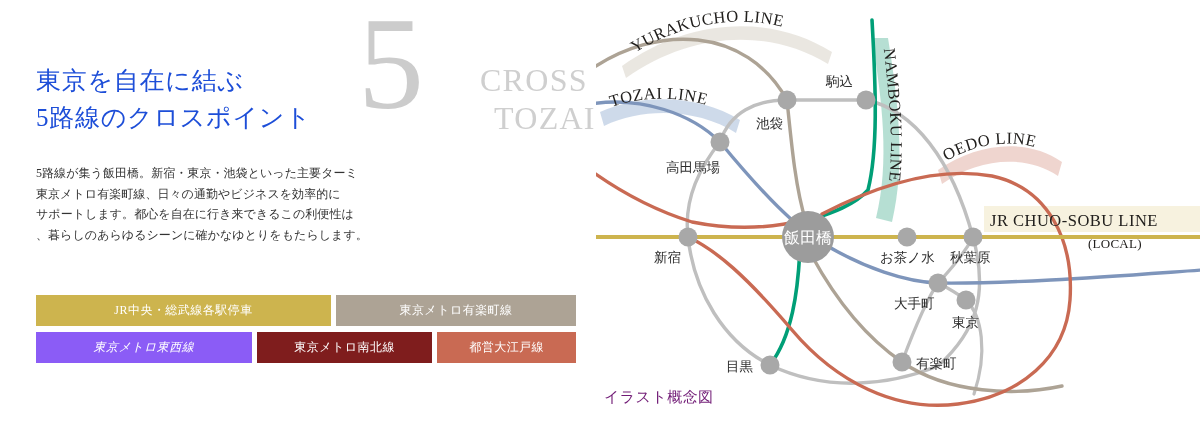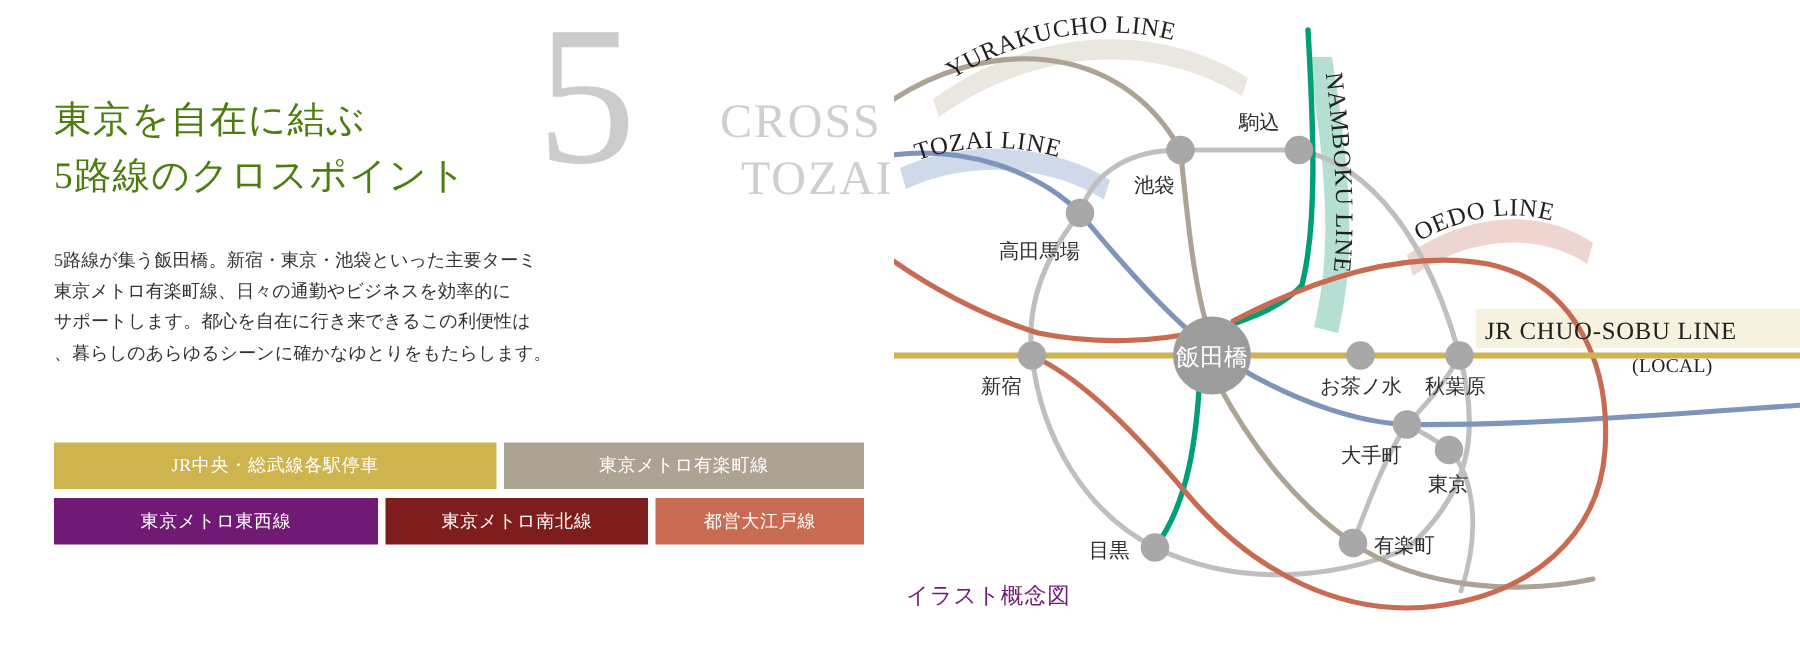--- a/index.html
+++ b/index.html
@@ -34,21 +34,21 @@
     position: absolute;
     left: 36px;
     top: 62px;
     width: 330px;
   }
   .headline-line {
     font-family: "Liberation Serif", "DejaVu Serif", serif;
     font-size: 25px;
     line-height: 1.48;
     letter-spacing: 0.03em;
-    color: #4d7c0f;
+    color: #1d4ed8;
     white-space: nowrap;
   }
 
   #crosspoint-mark {
     position: absolute;
     left: 358px;
     top: 14px;
     width: 220px;
     height: 130px;
     color: #cfcfcf;
@@ -191,21 +191,21 @@
       <div class="body-line">サポートします。都心を自在に行き来できるこの利便性は</div>
       <div class="body-line">、暮らしのあらゆるシーンに確かなゆとりをもたらします。</div>
     </div>
 
     <div id="legend">
       <div class="legend-row">
         <div class="legend-badge" style="background:#cdb44e;width:295px;">JR中央・総武線各駅停車</div>
         <div class="legend-badge" style="background:#ada395;width:240px;">東京メトロ有楽町線</div>
       </div>
       <div class="legend-row">
-        <div class="legend-badge" style="background:#701a75;width:218px;">東京メトロ東西線</div>
+        <div class="legend-badge" style="background:#8b5cf6;width:218px;font-style:italic;">東京メトロ東西線</div>
         <div class="legend-badge" style="background:#7f1d1d;width:177px;">東京メトロ南北線</div>
         <div class="legend-badge" style="background:#c96a53;width:140px;">都営大江戸線</div>
       </div>
     </div>
 
   </div>
 
   <div id="map-panel">
     <svg id="map-svg" viewBox="0 0 604 432" xmlns="http://www.w3.org/2000/svg">
       <defs>

